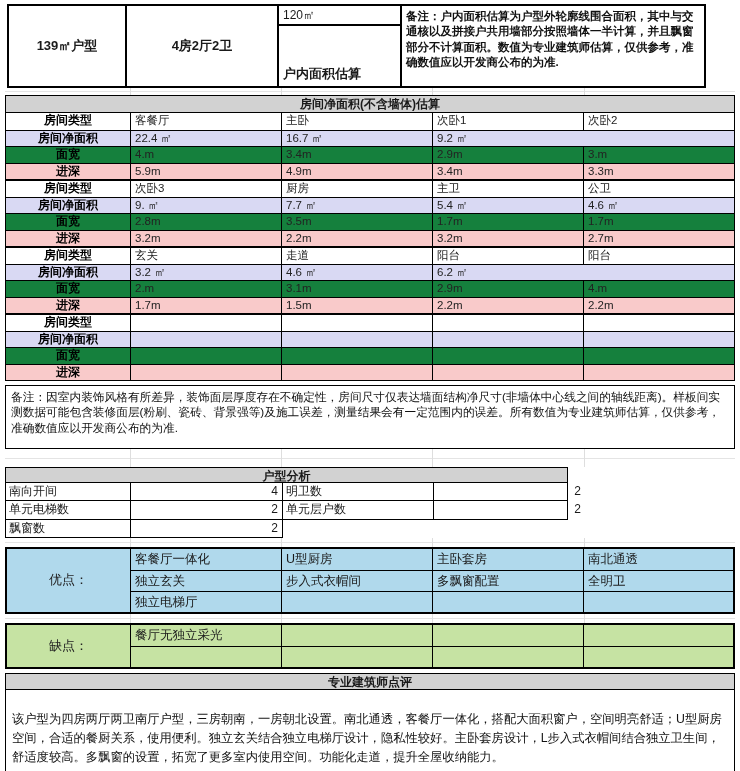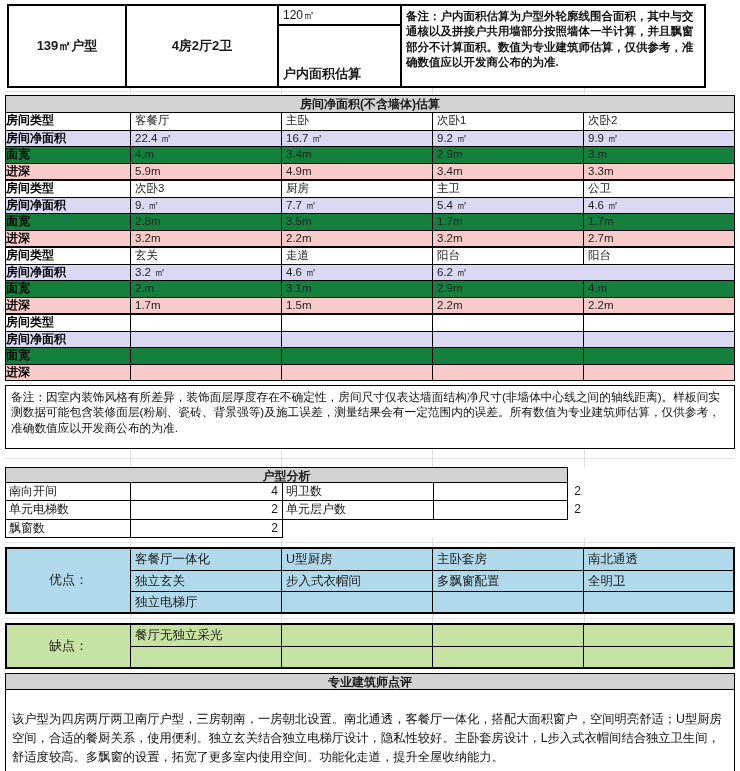--- a/index.html
+++ b/index.html
@@ -49,21 +49,21 @@
   .room-table{margin-left:5px;width:730px;border:1px solid #000;box-sizing:border-box;}
   .room-table .table-title{border-left:none;border-right:none;border-top:none;
     border-bottom:1px solid #000;}
   .t-row{display:grid;grid-template-columns:124px 151px 151px 151px 153px;
     height:16.5px;box-sizing:border-box;border-top:1px solid #000;}
   .t-row:first-child{border-top:none;}
   .t-row.r-type{border-top-width:2px;height:17.5px;}
   #room-rows > .t-row.r-type:first-child{border-top:none;height:16.5px;}
   .t-row .cell{box-sizing:border-box;border-left:1px solid #000;overflow:hidden;
     white-space:nowrap;font-size:11.5px;line-height:15.5px;padding:0 0 0 4px;color:#222;}
-  .t-row .cell:first-child{border-left:none;text-align:left;font-weight:bold;
+  .t-row .cell:first-child{border-left:none;text-align:center;font-weight:bold;
     font-size:12px;padding:0;color:#000;}
   .r-type{background:#ffffff;}
   .r-area{background:#d9d9f3;}
   .r-width{background:#15803d;}
   .r-depth{background:#f9caca;}
 
   
   .footnote-box{margin-left:5px;width:730px;box-sizing:border-box;border:1px solid #000;
     font-size:11.7px;line-height:15.3px;padding:3px 5px;min-height:64px;color:#111;}
 
@@ -127,21 +127,20 @@
           <div class="cell val">客餐厅</div>
           <div class="cell val">主卧</div>
           <div class="cell val">次卧1</div>
           <div class="cell val">次卧2</div>
         </div>
         <div class="t-row r-area">
           <div class="cell">房间净面积</div>
           <div class="cell val">22.4 ㎡</div>
           <div class="cell val">16.7 ㎡</div>
           <div class="cell val">9.2 ㎡</div>
-          <div class="cell val">9.9 ㎡</div>
         </div>
         <div class="t-row r-width">
           <div class="cell">面宽</div>
           <div class="cell val">4.m</div>
           <div class="cell val">3.4m</div>
           <div class="cell val">2.9m</div>
           <div class="cell val">3.m</div>
         </div>
         <div class="t-row r-depth">
           <div class="cell">进深</div>

